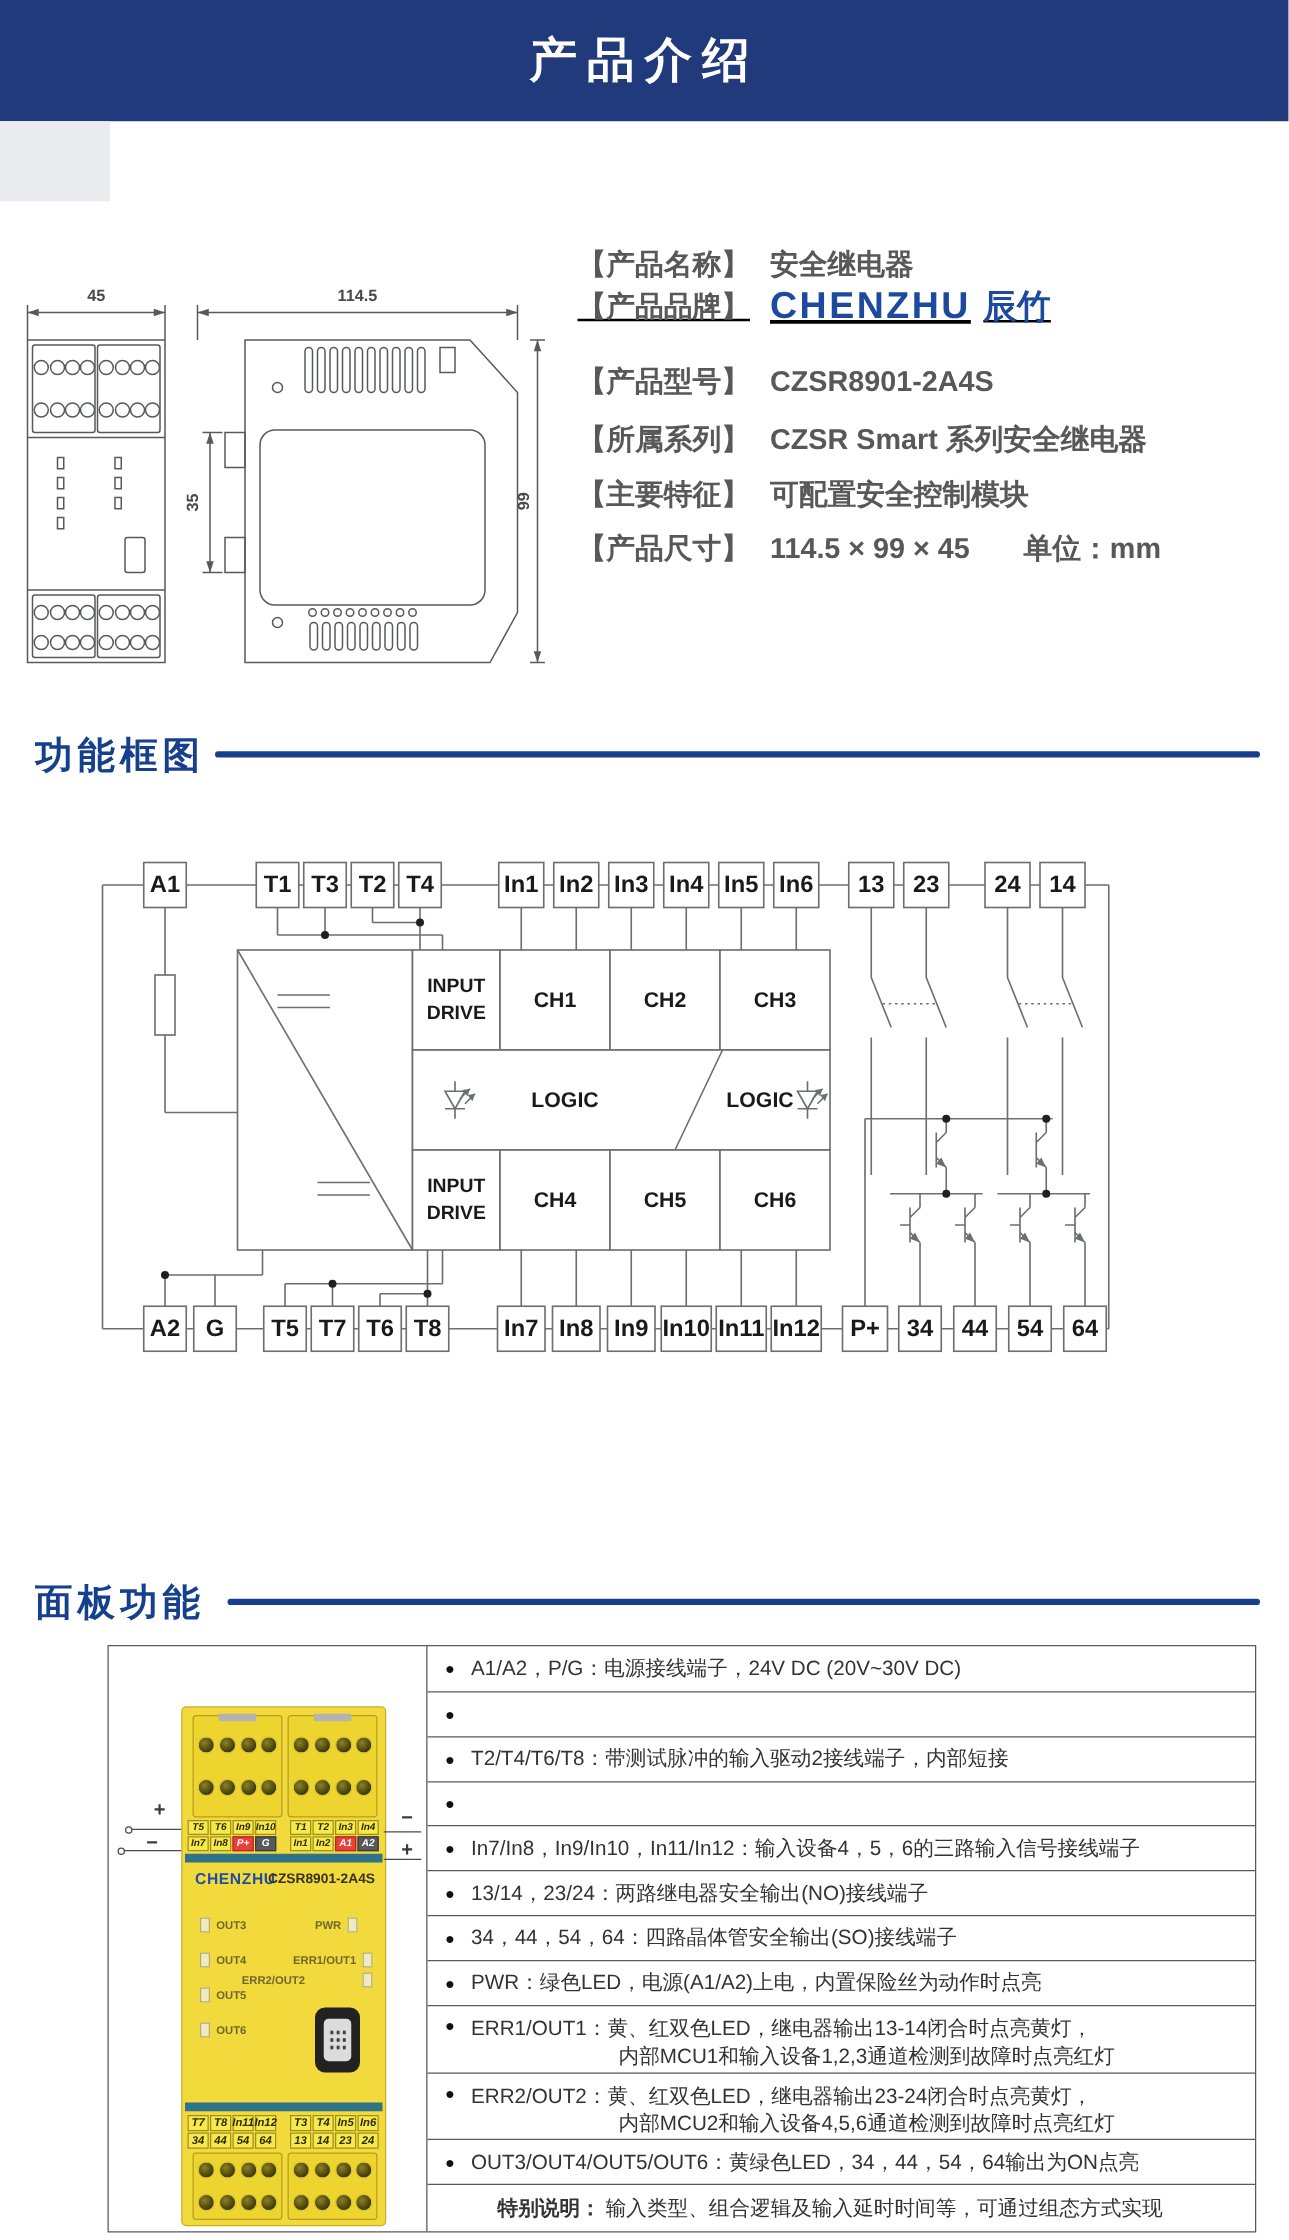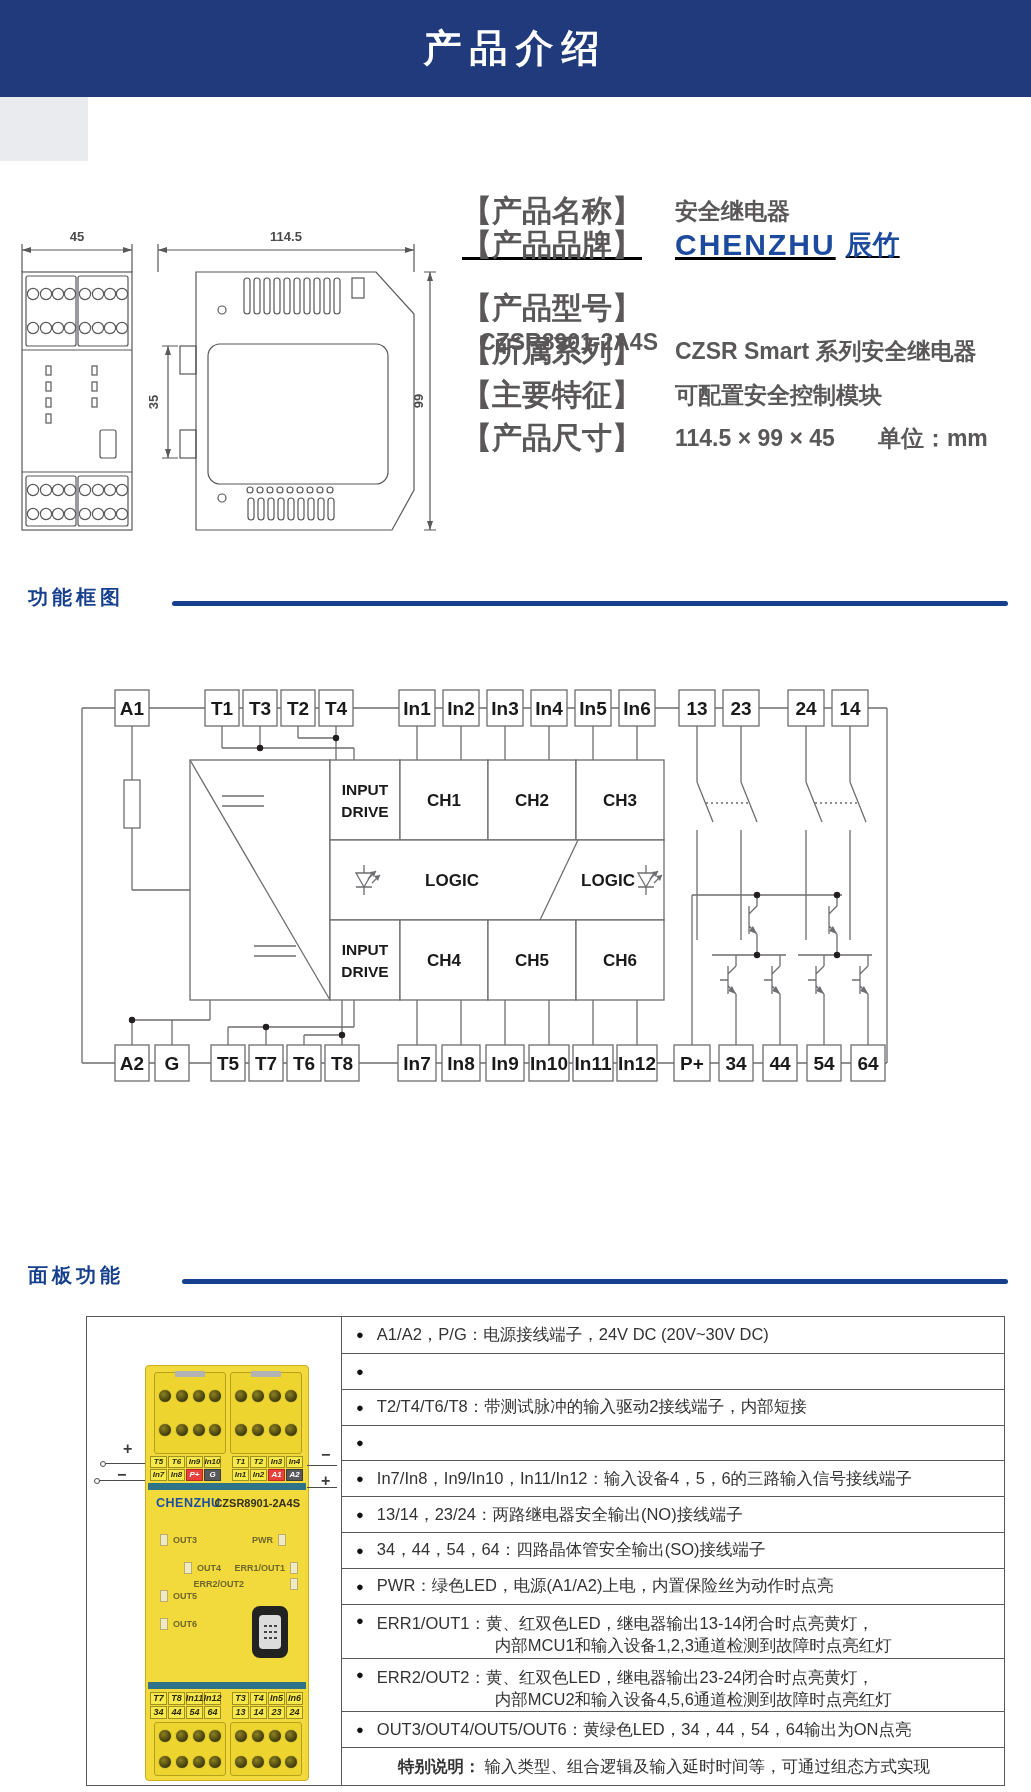--- a/index.html
+++ b/index.html
@@ -8,28 +8,28 @@
   .abs{position:absolute;}
 
   
   .banner{left:0;top:0;width:1031px;height:97px;background:#203a7c;display:flex;align-items:center;justify-content:center;}
   .banner-title{color:#fff;font-size:38px;font-weight:800;letter-spacing:8px;}
   .banner-shadow{left:0;top:97px;width:88px;height:64px;background:#e9ebee;}
 
   
   .info{left:462px;top:196px;width:560px;}
   .info-row{position:absolute;left:0;height:34px;display:flex;align-items:center;white-space:nowrap;}
-  .info-label{font-size:30px;font-weight:700;color:#595757;margin-right:33px;}
+  .info-label{font-size:23px;font-weight:700;color:#595757;margin-right:16px;}
   .info-value{font-size:23px;font-weight:700;color:#595757;}
   .brand-en{font-size:30px;font-weight:900;color:#1c4a9e;letter-spacing:2px;margin-right:10px;}
   .brand-cn{font-size:27px;font-weight:900;color:#1c4a9e;}
   .size-unit{margin-left:43px;}
 
   
-  .sec-title{font-size:20px;font-weight:800;color:#16408e;letter-spacing:4px;}
+  .sec-title{font-size:30px;font-weight:800;color:#16408e;letter-spacing:4px;}
   .sec-line{height:5px;background:#16408e;border-radius:3px;}
 
   
   svg{overflow:visible;}
   .draw path,.draw rect,.draw line,.draw circle,.draw polyline{stroke:#58595b;fill:none;stroke-width:1.2;}
   .draw .dimtxt{fill:#4a4a4b;font-size:13px;font-weight:700;stroke:none;text-anchor:middle;}
   .draw .ah{fill:#58595b;stroke:none;}
   #diagram path,#diagram rect,#diagram line,#diagram polyline,#diagram polygon{stroke:#6d6e71;fill:none;stroke-width:1.3;}
   #diagram .tbox{fill:#fff;}
   #diagram .dot{fill:#231f20;stroke:none;}
@@ -209,21 +209,21 @@
   <div class="abs info">
     <div class="info-row" style="top:-2px;">
       <span class="info-label">【产品名称】</span>
       <span class="info-value">安全继电器</span>
     </div>
     <div class="info-row" style="top:32px;text-decoration:underline;">
       <span class="info-label">【产品品牌】</span>
       <span class="brand-en">CHENZHU</span>
       <span class="brand-cn">辰竹</span>
     </div>
-    <div class="info-row" style="top:92px;flex-direction:column;">
+    <div class="info-row" style="top:92px;">
       <span class="info-label">【产品型号】</span>
       <span class="info-value">CZSR8901-2A4S</span>
     </div>
     <div class="info-row" style="top:138px;">
       <span class="info-label">【所属系列】</span>
       <span class="info-value">CZSR Smart 系列安全继电器</span>
     </div>
     <div class="info-row" style="top:182px;">
       <span class="info-label">【主要特征】</span>
       <span class="info-value">可配置安全控制模块</span>
@@ -456,21 +456,21 @@
             <span class="scell c-dark">A2</span>
         </div>
         <div class="teal" style="top:117px;"></div>
 
         <div class="dev-logo">CHENZHU</div>
         <div class="dev-model">CZSR8901-2A4S</div>
         <div class="led-row" style="left:14px;top:168px;">
             <span class="led-sq"></span>
             <span class="led-lab">OUT3</span>
           </div>
-        <div class="led-row" style="left:14px;top:196px;margin-left:24px;">
+        <div class="led-row" style="left:14px;top:196px;">
             <span class="led-sq"></span>
             <span class="led-lab">OUT4</span>
           </div>
         <div class="led-row" style="left:14px;top:224px;">
             <span class="led-sq"></span>
             <span class="led-lab">OUT5</span>
           </div>
         <div class="led-row" style="left:14px;top:252px;">
             <span class="led-sq"></span>
             <span class="led-lab">OUT6</span>

